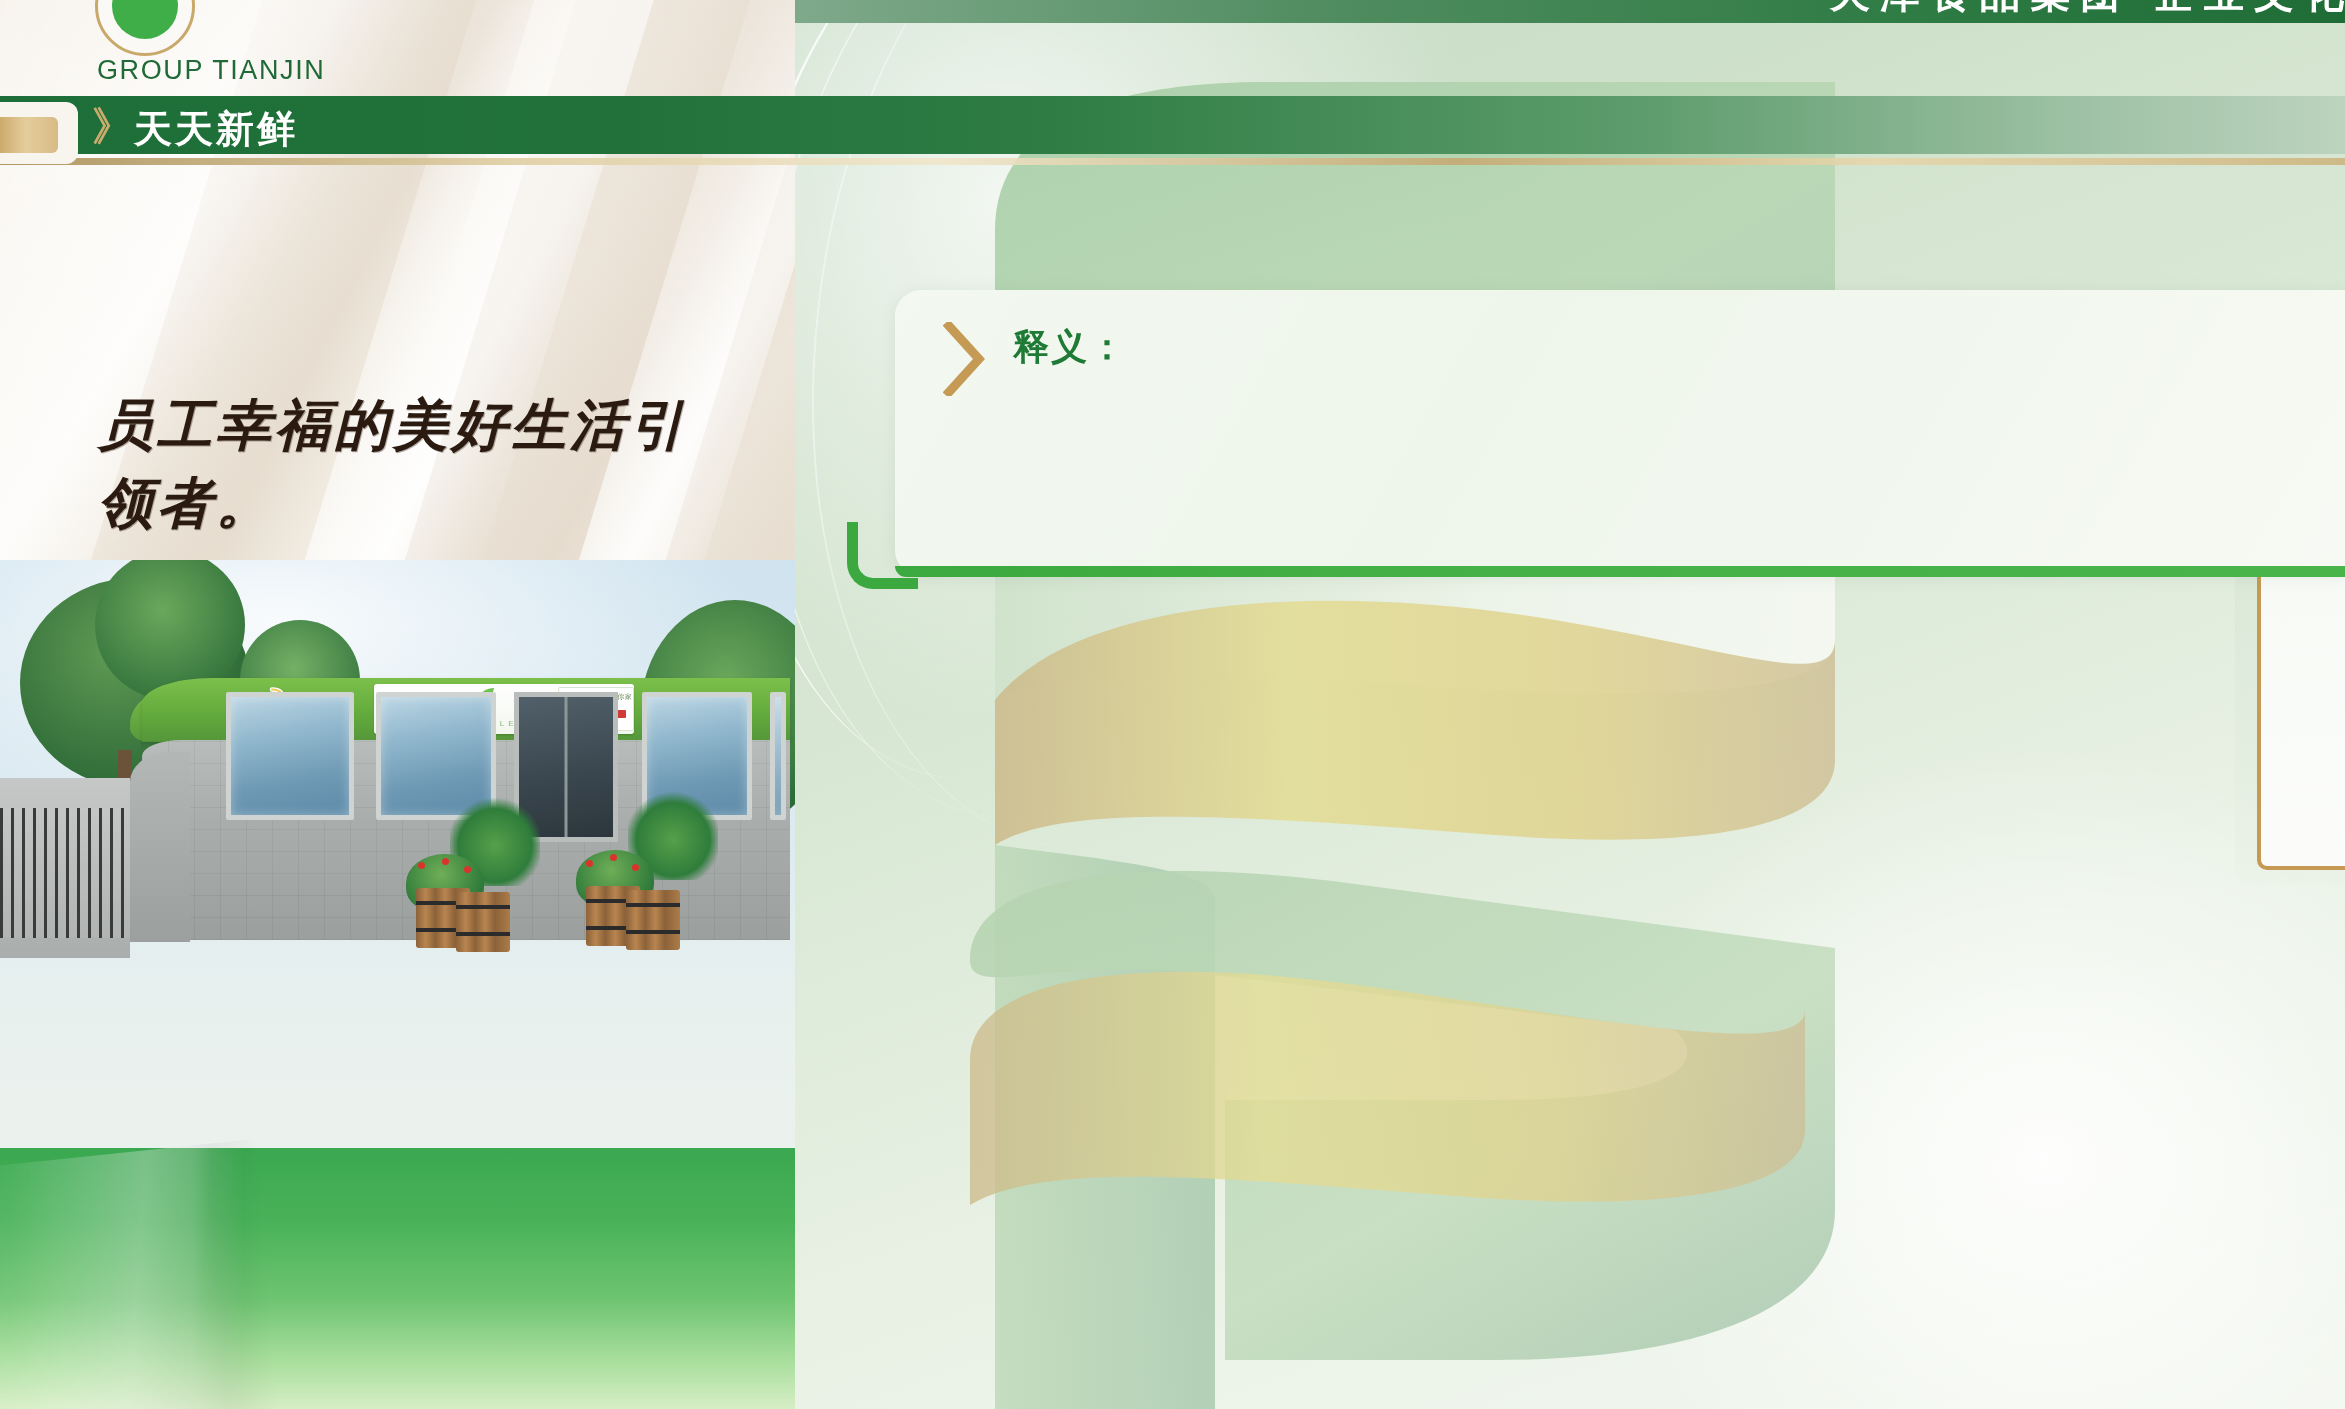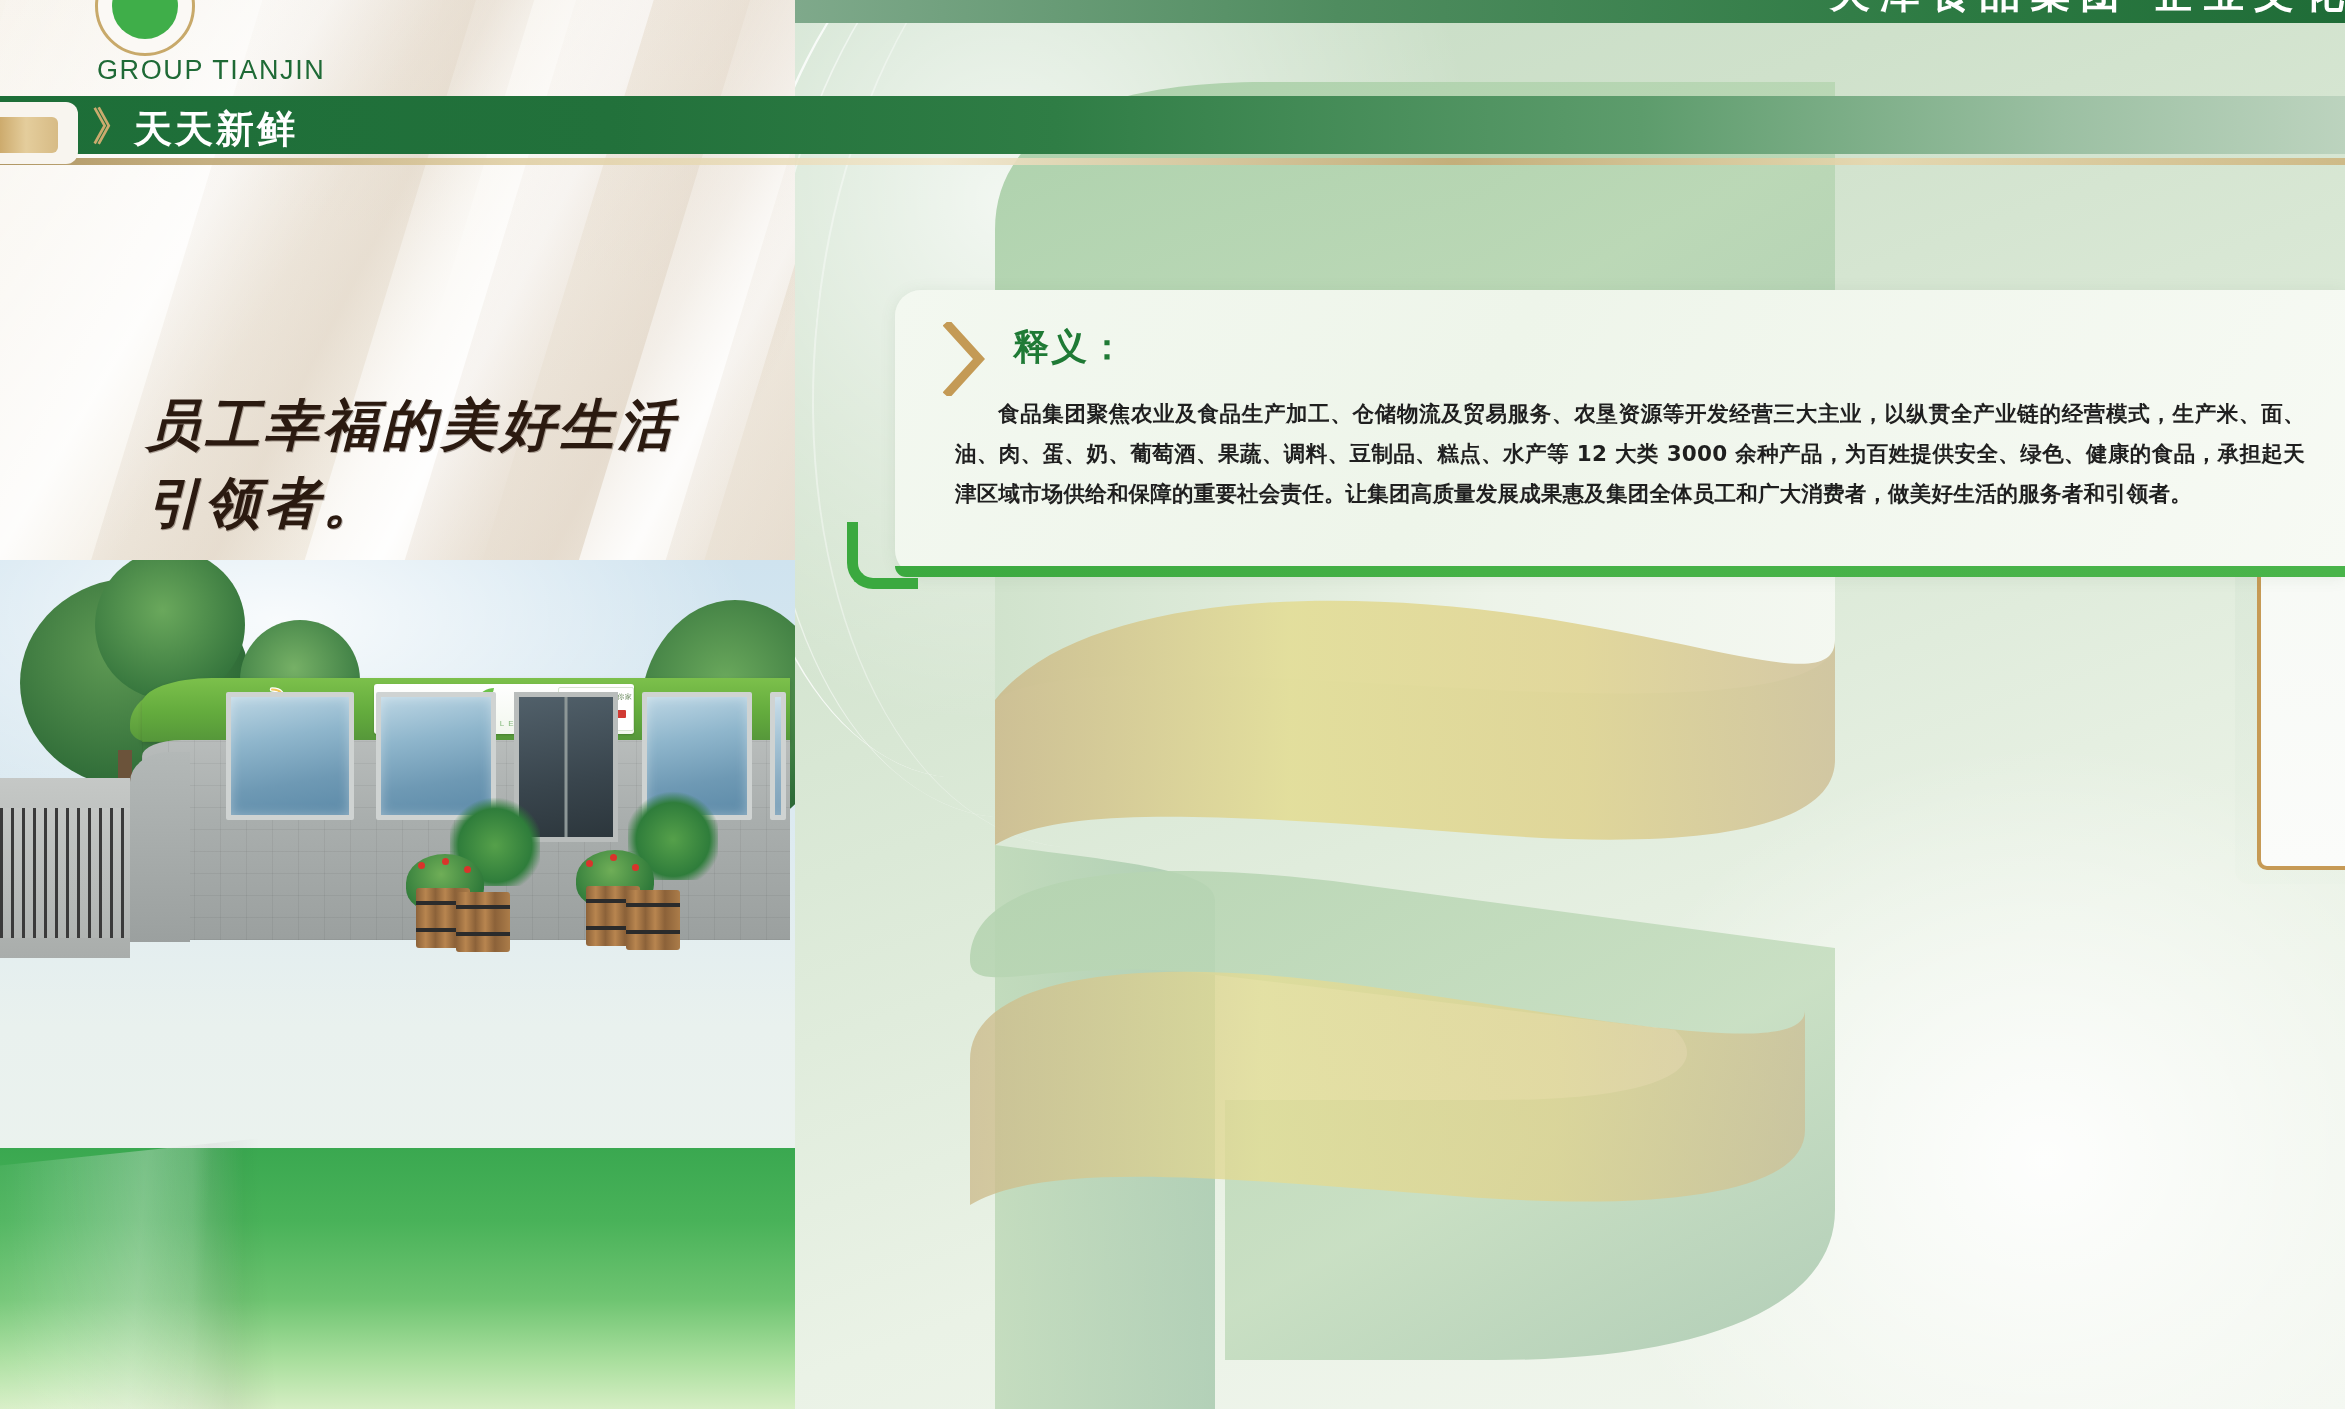--- a/index.html
+++ b/index.html
@@ -106,21 +106,21 @@
   
   .slogan {
     position:absolute; left:98px; top:380px; z-index:7; width:600px;
     color:#2b1a10;
     font-family:"DejaVu Serif","Liberation Serif",serif;
     font-weight:700; font-size:55px; line-height:1.42;
     font-style:italic; letter-spacing:4px;
     text-shadow:1px 1px 0 rgba(43,26,16,.35);
   }
   .slogan span { display:block; }
-  .slogan .l2 { margin-top:6px;margin-left:48px; }
+  .slogan .l2 { margin-top:6px; }
 
   
   .photo {
     position:absolute; left:0; top:560px; width:795px; height:849px; overflow:hidden;
   }
   .sky {
     position:absolute; inset:0;
     background:linear-gradient(180deg,#cfe3ef 0%,#dceaf1 30%,#e9f1ee 55%,#eef4ee 100%);
   }
   .sky-haze { position:absolute; left:0; top:0; width:795px; height:300px;
@@ -491,21 +491,20 @@
     </svg>
 
     <div class="gold-card-shadow"></div>
     <div class="gold-card"></div>
 
     <div class="expl-card">
       <svg class="expl-chev" viewBox="0 0 42 74">
         <path d="M6 4 L36 37 L6 70" fill="none" stroke="#c49a55" stroke-width="9" stroke-linecap="square" stroke-linejoin="miter"></path>
       </svg>
       <div class="expl-title">释义：</div>
-      <div class="expl-body">食品集团聚焦农业及食品生产加工、仓储物流及贸易服务、农垦资源等开发经营三大主业，以纵贯全产业链的经营模式，生产米、面、油、肉、蛋、奶、葡萄酒、果蔬、调料、豆制品、糕点、水产等 12 大类 3000 余种产品，为百姓提供安全、绿色、健康的食品，承担起天津区域市场供给和保障的重要社会责任。让集团高质量发展成果惠及集团全体员工和广大消费者，做美好生活的服务者和引领者。</div>
     </div>
     <div class="expl-card-bar"></div>
   </div>
 
   <div class="top-right-strip">
     <div class="cut-text">天津食品集团 企业文化手册</div>
   </div>
 
   <div class="title-bar"></div>
   <div class="title-underline"></div>

